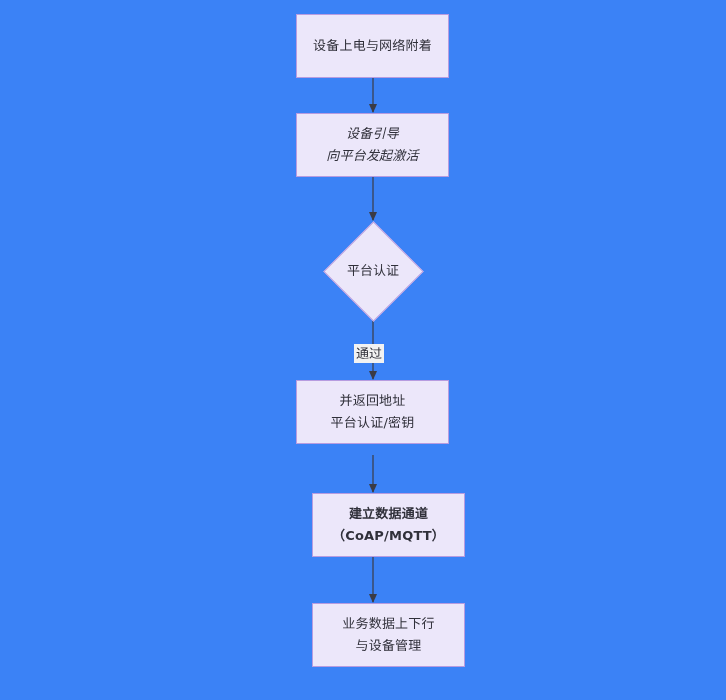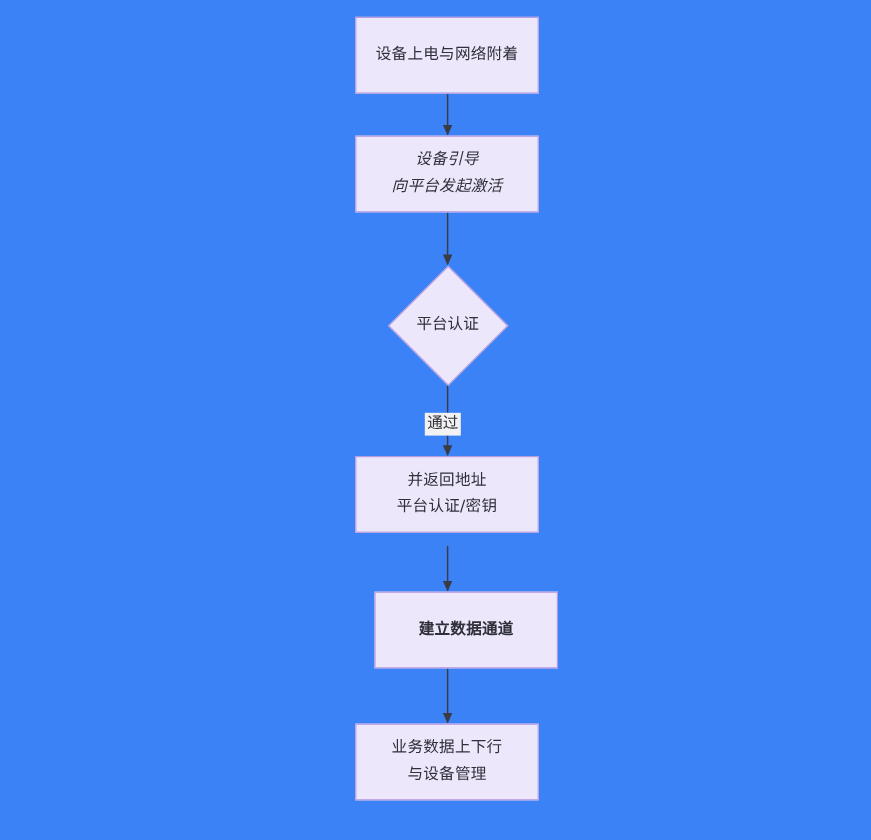--- a/index.html
+++ b/index.html
@@ -134,20 +134,21 @@
 
   <div class="edge-label" style="left:354px; top:344px;">通过</div>
 
   <div class="node-rect" style="left:296px; top:380px;">
     <span class="node-line">并返回地址</span>
     <span class="node-line">平台认证/密钥</span>
   </div>
 
   <div class="node-rect" style="left:312px; top:493px;font-weight:bold;">
     <span class="node-line">建立数据通道</span>
+    <span class="node-line">（CoAP/MQTT）</span>
   </div>
 
-  <div class="node-rect" style="left:296px; top:603px;">
+  <div class="node-rect" style="left:312px; top:603px;">
     <span class="node-line">业务数据上下行</span>
     <span class="node-line">与设备管理</span>
   </div>
 
 </div>
 
 </body></html>

